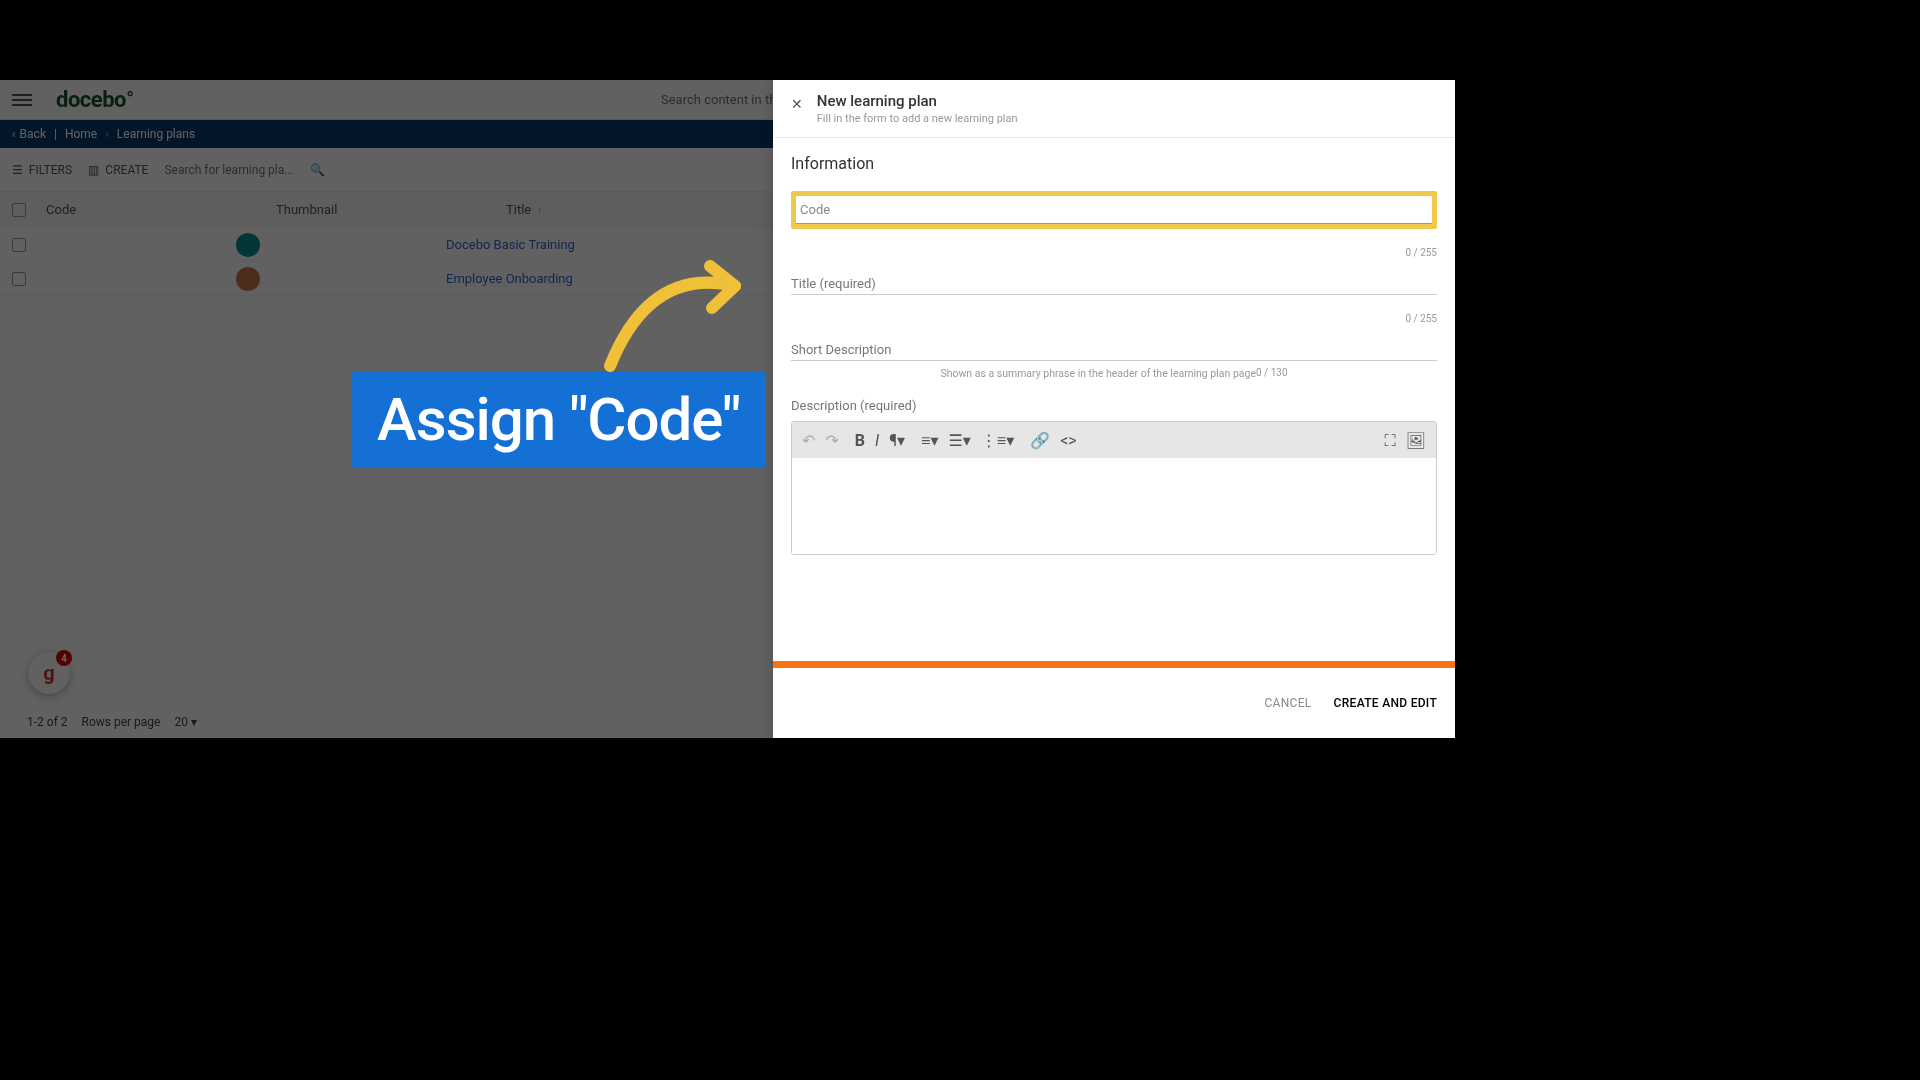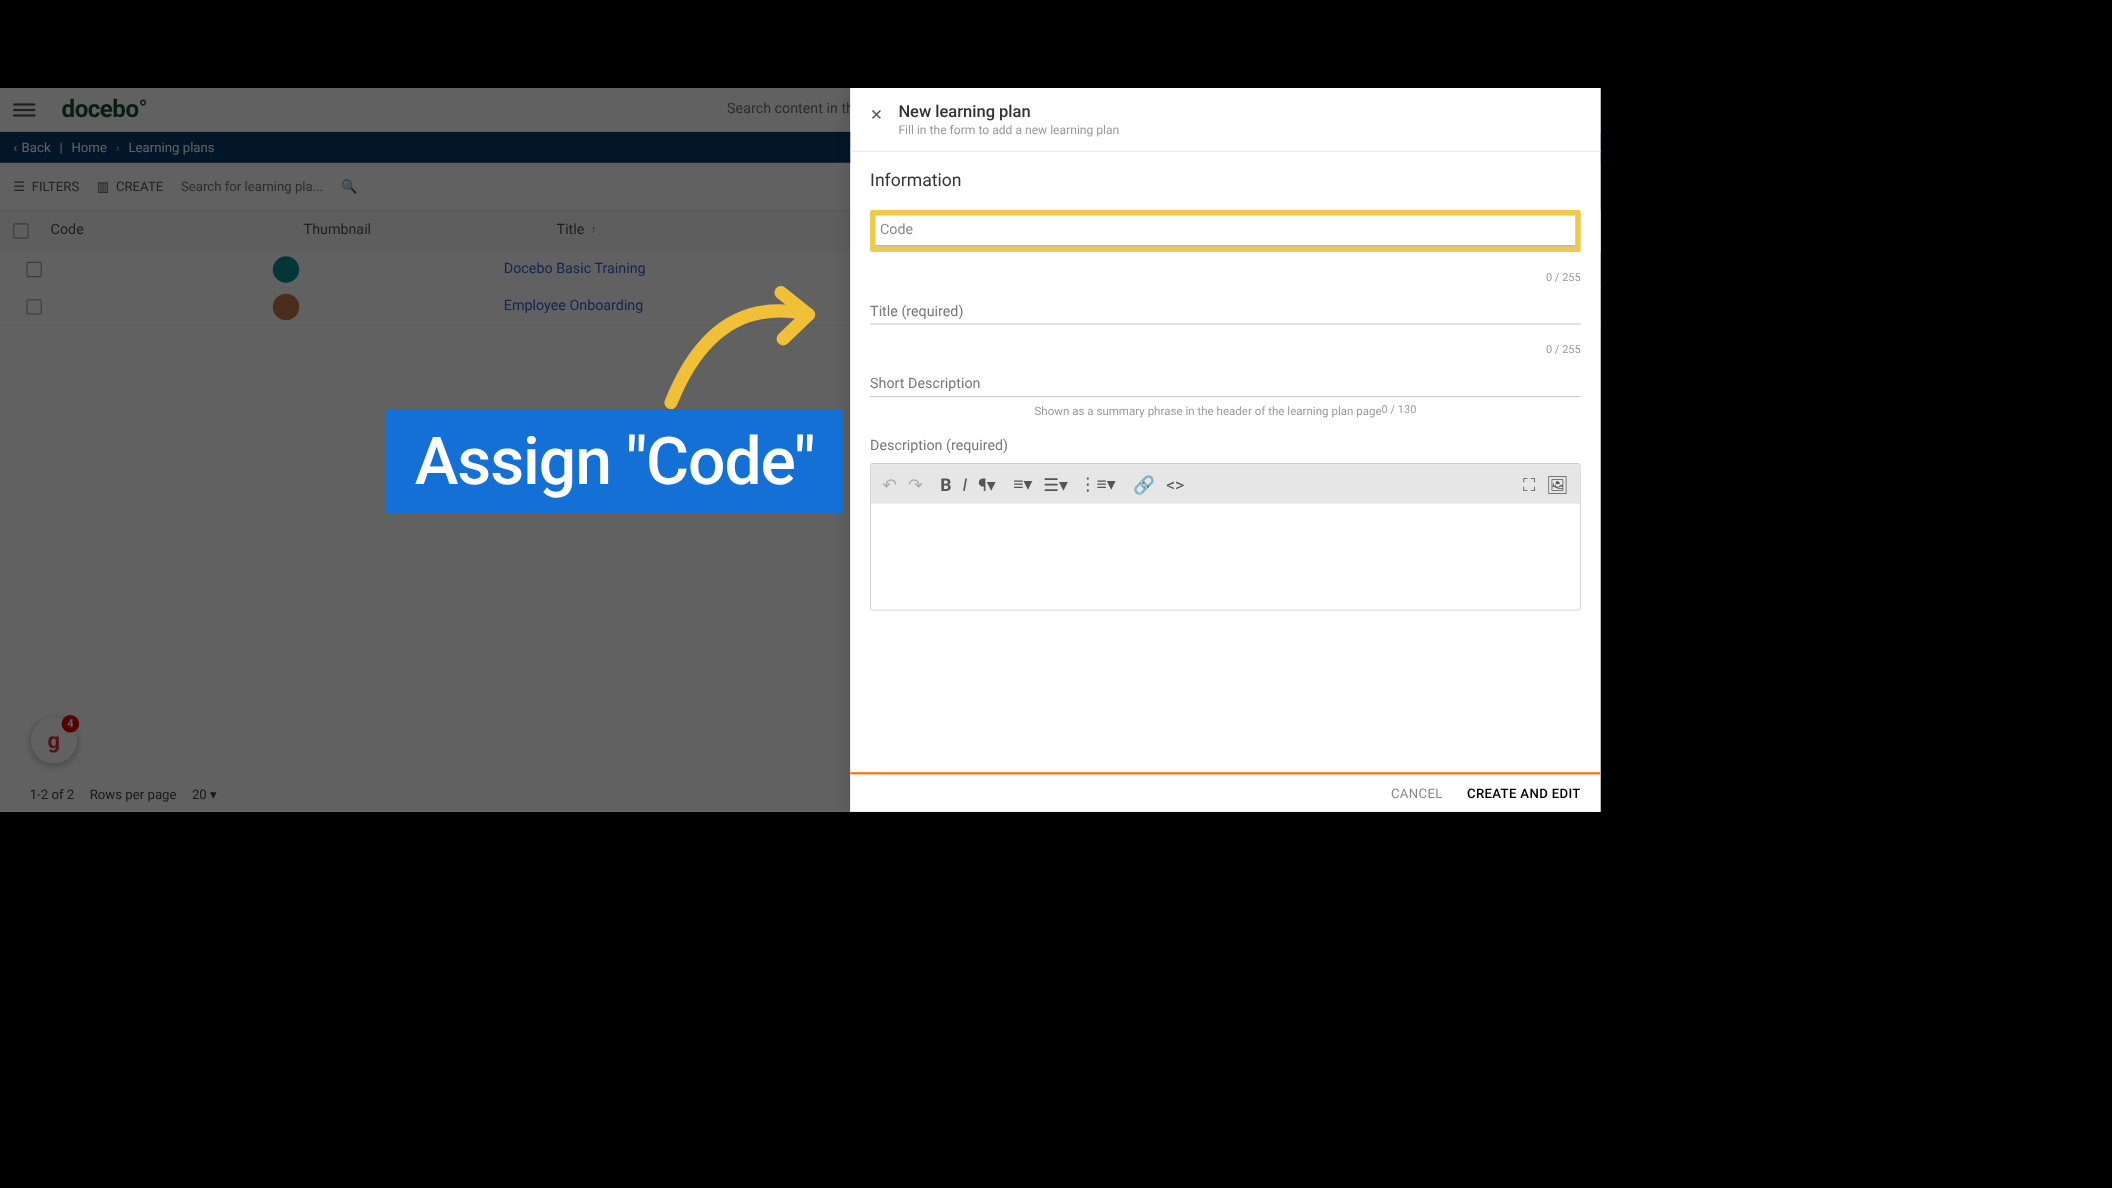--- a/index.html
+++ b/index.html
@@ -23,21 +23,21 @@
 .toolbar { height: 44px; display: flex; align-items: center; gap: 16px; padding: 0 12px; border-bottom: 1px solid #eee; font-size: 12px; color: #555; }
 .tool-btn { display: flex; align-items: center; gap: 6px; cursor: pointer; }
 .lp-search { border: none; background: transparent; font-size: 12px; color: #888; width: 130px; }
 
 
 .tbl-head { height: 36px; display: flex; align-items: center; padding: 0 12px; font-size: 13px; color: #555; background: #f7f7f7; border-bottom: 1px solid #eee; gap: 20px; }
 .chk { width: 14px; height: 14px; border: 1.5px solid #999; border-radius: 2px; cursor: pointer; flex-shrink: 0; }
 .col-code { width: 210px; }
 .col-thumb { width: 210px; }
 .col-title { flex: 1; display: flex; align-items: center; gap: 6px; }
-.tbl-row { height: 34px; display: flex; align-items: center; padding: 0 24px; border-bottom: 1px solid #f2f2f2; font-size: 13px; }
+.tbl-row { height: 34px; display: flex; align-items: center; padding: 0 12px; border-bottom: 1px solid #f2f2f2; font-size: 13px; }
 .avatar { width: 24px; height: 24px; border-radius: 50%; }
 .title-link { color: #3366cc; }
 
 
 .footer { position: absolute; bottom: 0; left: 11px; right: 0; height: 32px; display: flex; align-items: center; padding: 0 16px; font-size: 12px; color: #444; gap: 14px; }
 .rows-page { color: #444; }
 
 
 .float-badge { position: absolute; left: 28px; bottom: 44px; width: 42px; height: 42px; border-radius: 50%; background: #fff; box-shadow: 0 2px 8px rgba(0,0,0,0.3); display: flex; align-items: center; justify-content: center; font-size: 20px; font-weight: 700; color: #d33; }
 .float-badge .dot { position: absolute; top: -2px; right: -2px; width: 16px; height: 16px; border-radius: 50%; background: #d00; color: #fff; font-size: 10px; display: flex; align-items: center; justify-content: center; }
@@ -58,21 +58,21 @@
 .field-input::placeholder { color: #888; }
 .field-counter { text-align: right; font-size: 10px; color: #999; margin-top: 18px; }
 .field-label { font-size: 13px; color: #777; margin-top: 18px; margin-bottom: 0px; }
 .underline { border-bottom: 1px solid #ccc; height: 4px; }
 .hint { font-size: 10.5px; color: #999; margin-top: 6px; }
 .editor { margin-top: 8px; border: 1px solid #ccc; border-radius: 3px; }
 .editor-tb { background: #e6e6e6; height: 36px; display: flex; align-items: center; padding: 0 10px; gap: 16px; color: #555; }
 .editor-tb .grp { display: flex; gap: 10px; align-items: center; }
 .editor-tb svg, .editor-tb span { cursor: pointer; }
 .editor-body { height: 96px; background: #fff; }
-.panel-foot { border-top: 2px solid #f97316; padding: 10px 18px; display: flex; justify-content: flex-end; gap: 22px; font-size: 12px; }
+.panel-foot { border-top: 7px solid #f97316; padding: 28px 18px; display: flex; justify-content: flex-end; gap: 22px; font-size: 12px; }
 .btn-flat { color: #888; cursor: pointer; letter-spacing: 0.3px; }
 .btn-primary { color: #000000; cursor: pointer; font-weight: 500; letter-spacing: 0.3px; }
 
 
 .callout { position: absolute; left: 351px; top: 292px; background: #1570d6; color: #fff; font-size: 60px; font-weight: 500; padding: 12px 26px; letter-spacing: -1px; }
 .arrow-svg { position: absolute; left: 590px; top: 166px; }
 
 .small-arrow { font-size: 10px; color: #777; }
 </style>
 </head>

